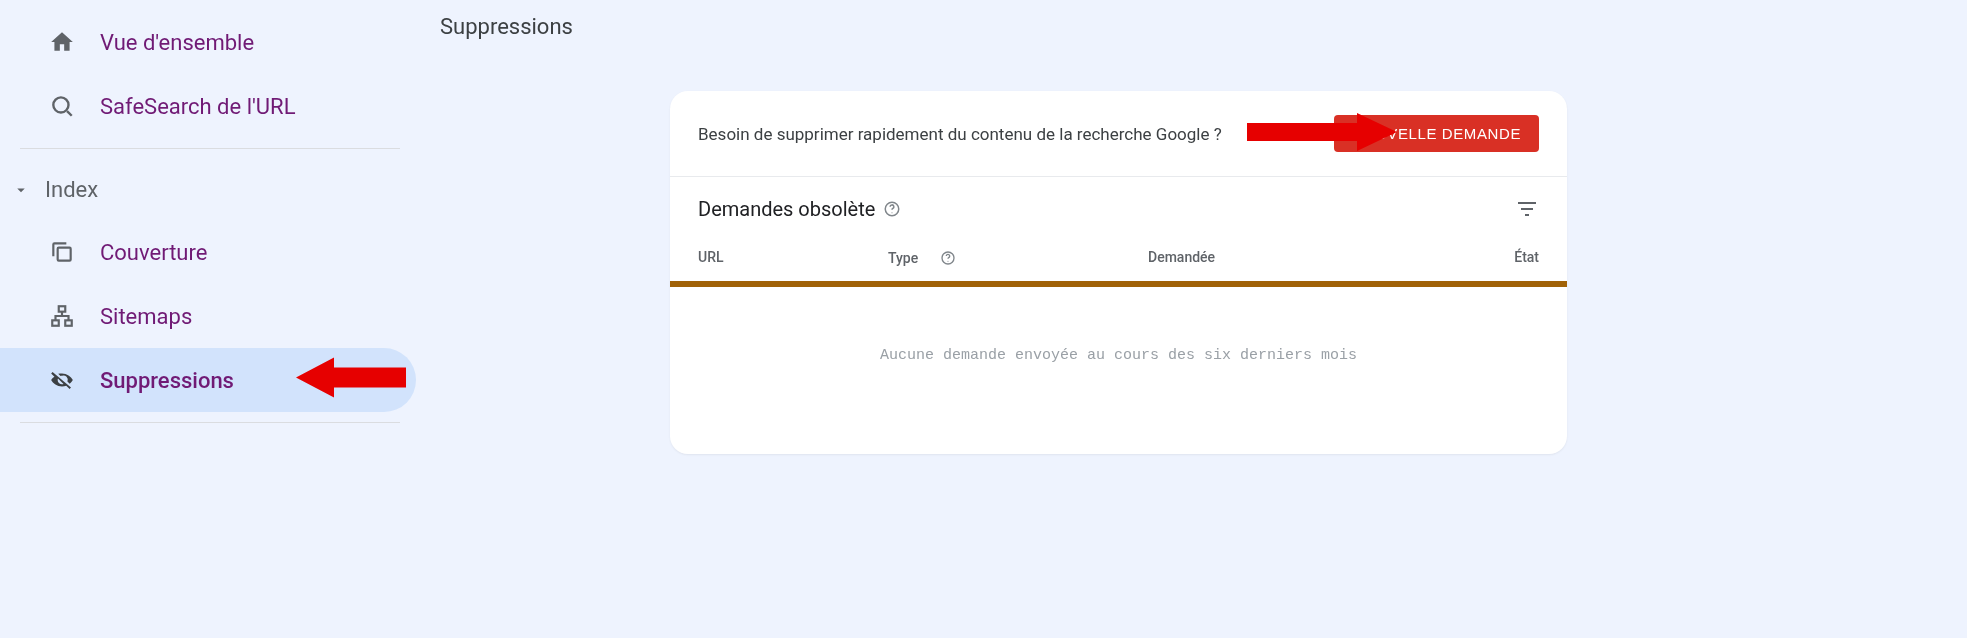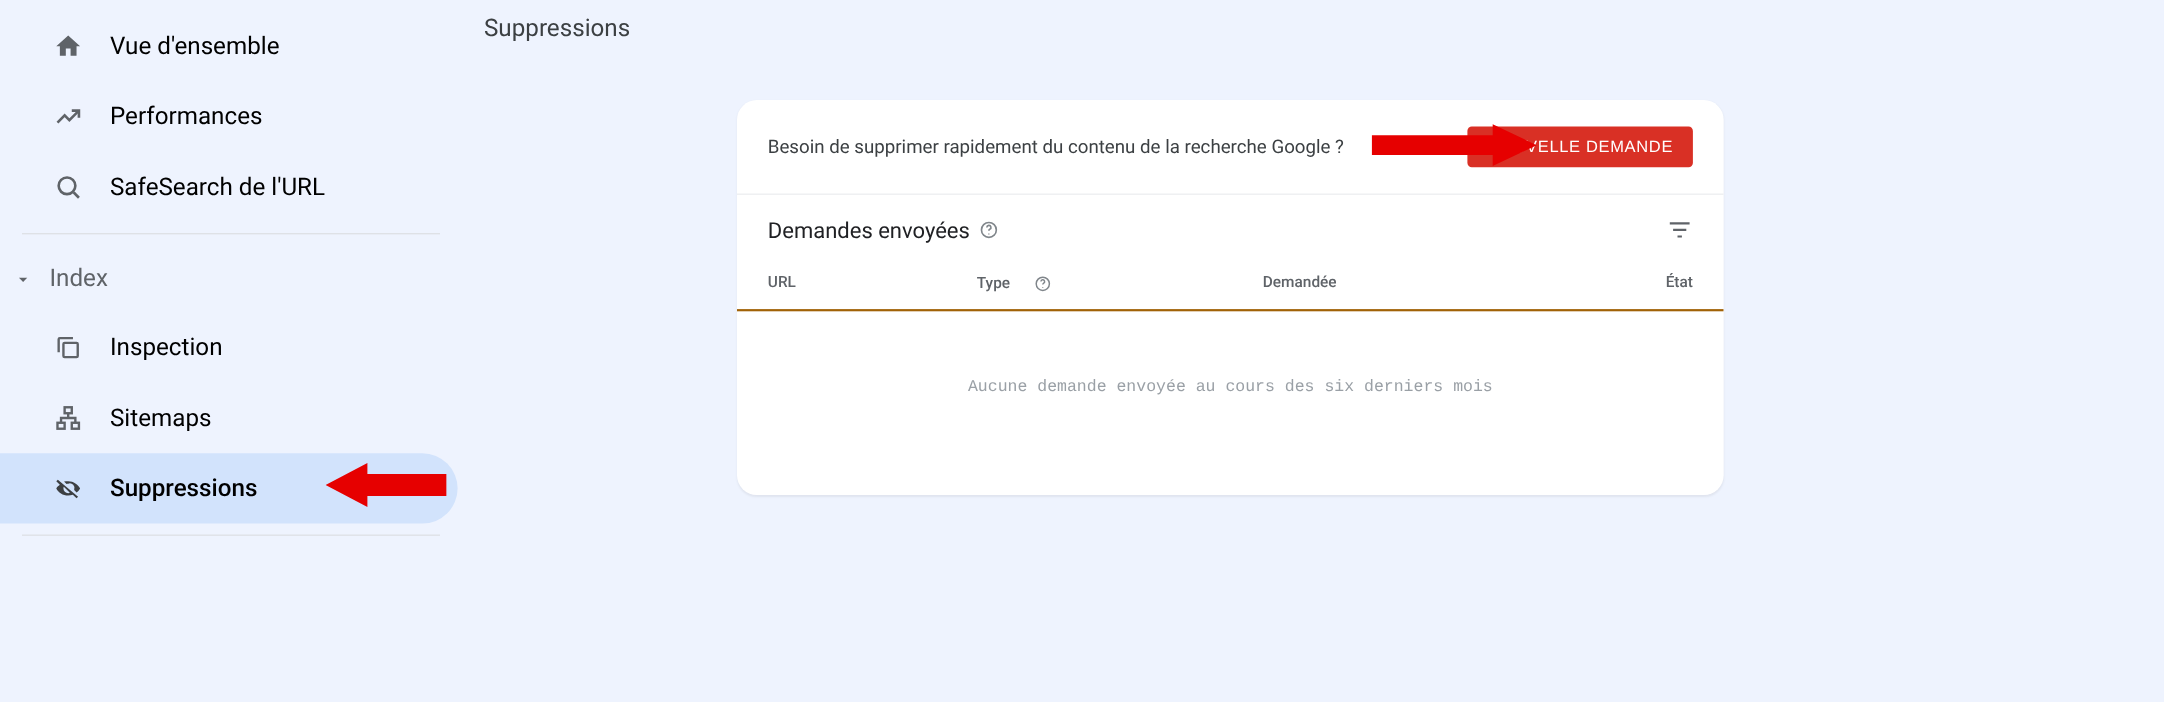--- a/index.html
+++ b/index.html
@@ -18,21 +18,21 @@
       width: 420px;
       background: #eef3fe;
       padding-top: 10px;
     }
     .nav-item {
       display: flex;
       align-items: center;
       gap: 24px;
       padding: 18px 28px 18px 48px;
       font-size: 22px;
-      color: #000000;
+      color: #701a75;
       cursor: pointer;
       border-radius: 0 40px 40px 0;
       margin-right: 4px;
       position: relative;
     }
     .nav-item .icon {
       width: 28px;
       height: 28px;
       display: flex;
       align-items: center;
@@ -169,21 +169,21 @@
       display: inline-flex;
       align-items: center;
       justify-content: center;
     }
     .table-head {
       display: flex;
       padding: 14px 28px;
       font-size: 14px;
       color: #5f6368;
       font-weight: 500;
-      border-bottom: 2px solid #a16207;
+      border-bottom: 6px solid #a16207;
     }
     .col-url   { flex: 0 0 190px; }
     .col-type  { flex: 0 0 260px; display:flex; align-items:center; gap:21px;}
     .col-date  { flex: 0 0 260px; }
     .col-state { flex: 1; text-align: right; }
     .empty-state {
       text-align: center;
       padding: 60px 0 90px 0;
       color: #9aa0a6;
       font-size: 15px;
@@ -207,29 +207,20 @@
       <span class="icon">
         <svg viewBox="0 0 24 24" width="26" height="26" fill="currentColor">
             <path d="M10 20v-6h4v6h5v-8h3L12 3 2 12h3v8z"></path>
           </svg>
       </span>
       <span>Vue d'ensemble</span>
     </div>
     <div class="nav-item">
       <span class="icon">
         <svg viewBox="0 0 24 24" width="26" height="26" fill="none" stroke="currentColor" stroke-width="2.2">
-            <polyline points="3 17 9 11 13 15 21 7"></polyline>
-            <polyline points="15 7 21 7 21 13"></polyline>
-          </svg>
-      </span>
-      <span>Performances</span>
-    </div>
-    <div class="nav-item">
-      <span class="icon">
-        <svg viewBox="0 0 24 24" width="26" height="26" fill="none" stroke="currentColor" stroke-width="2.2">
             <circle cx="11" cy="11" r="7"></circle>
             <line x1="21" y1="21" x2="16.65" y2="16.65"></line>
           </svg>
       </span>
       <span>SafeSearch de l'URL</span>
     </div>
 
     <hr class="nav-divider">
 
     <div class="nav-section-header">
@@ -241,21 +232,21 @@
       <span>Index</span>
     </div>
 
     <div class="nav-item">
       <span class="icon">
         <svg viewBox="0 0 24 24" width="26" height="26" fill="none" stroke="currentColor" stroke-width="2">
             <rect x="8" y="8" width="12" height="12" rx="1"></rect>
             <path d="M4 16V5a1 1 0 0 1 1-1h11"></path>
           </svg>
       </span>
-      <span>Inspection</span>
+      <span>Couverture</span>
     </div>
     <div class="nav-item">
       <span class="icon">
         <svg viewBox="0 0 24 24" width="26" height="26" fill="none" stroke="currentColor" stroke-width="2">
             <rect x="9" y="3" width="6" height="5"></rect>
             <rect x="3" y="16" width="6" height="5"></rect>
             <rect x="15" y="16" width="6" height="5"></rect>
             <path d="M12 8v4M12 12H6v4M12 12h6v4"></path>
           </svg>
       </span>
@@ -287,21 +278,21 @@
         <span class="arrow-annotation-btn">
           <svg width="150" height="46" viewBox="0 0 150 46">
               <polygon points="150,23 110,4 110,14 0,14 0,32 110,32 110,42" fill="#e60000"></polygon>
             </svg>
         </span>
         <button class="new-request-btn">NOUVELLE DEMANDE</button>
       </div>
 
       <div class="card-subheader">
         <div class="card-subtitle">
-          <span>Demandes envoyées</span>
+          <span>Demandes obsolète</span>
           <span class="help-icon">
             <svg viewBox="0 0 24 24" width="18" height="18" fill="none" stroke="currentColor" stroke-width="2">
                 <circle cx="12" cy="12" r="9"></circle>
                 <path d="M9.5 9a2.5 2.5 0 1 1 3.5 2.3c-.8.4-1 .9-1 1.7"></path>
                 <circle cx="12" cy="17" r="0.8" fill="currentColor" stroke="none"></circle>
               </svg>
           </span>
         </div>
         <span class="filter-icon">
           <svg viewBox="0 0 24 24" width="24" height="24" fill="currentColor">

